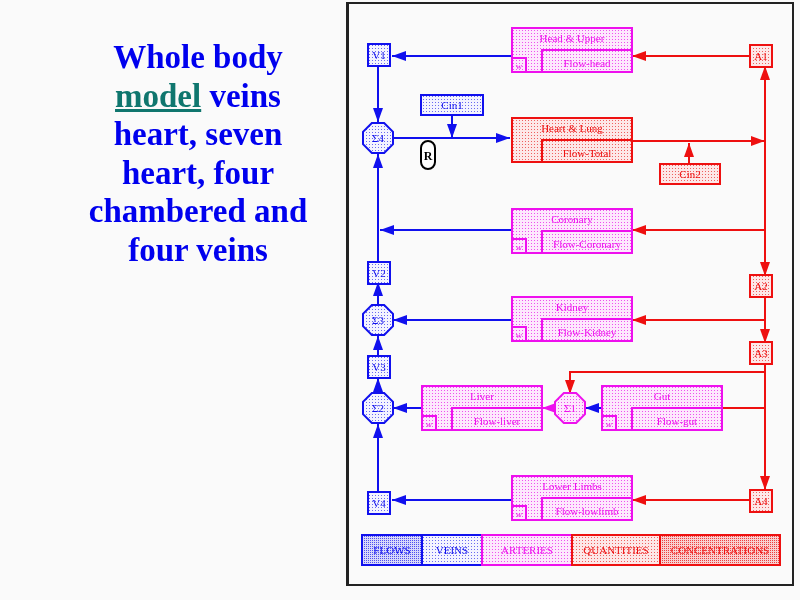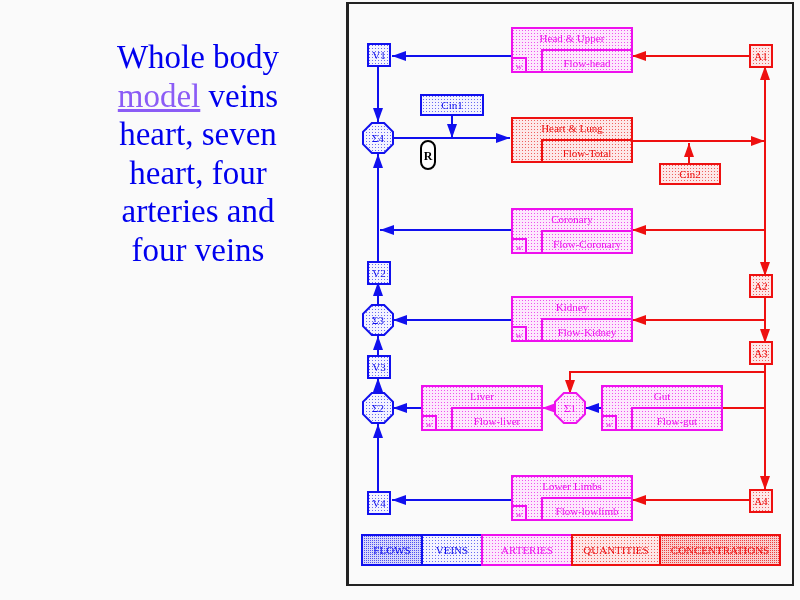--- a/index.html
+++ b/index.html
@@ -1,34 +1,34 @@
 <!DOCTYPE html>
 <html><head>
 <meta charset="utf-8">
 <style>
   html, body { margin:0; padding:0; }
   body { width:800px; height:600px; background:#fafafa; position:relative; overflow:hidden; font-family:"Liberation Serif", serif; }
   #title {
     position:absolute; left:62px; top:38px; width:272px; text-align:center;
-    font-family:"Liberation Serif", serif; font-size:33px; line-height:38.5px; color:#0000ee;
+    font-family:"Liberation Serif", serif; font-size:33px; line-height:38.5px; color:#0000ee;font-weight:bold;
   }
-  #title a { color:#8b5cf6; text-decoration:underline; }
+  #title a { color:#0f766e; text-decoration:underline; }
   #frame { position:absolute; left:346px; top:2px; width:448px; height:584px; border:2px solid #222; border-left-width:3px; box-sizing:border-box; background:#fafafa; }
   svg { position:absolute; left:0; top:0; }
   svg text { font-family:"Liberation Serif", serif; }
 </style>
 </head>
 <body>
 
 <div id="title">
   <div>Whole body</div>
   <div><a href="#">model</a><span> veins</span></div>
   <div>heart, seven</div>
   <div>heart, four</div>
-  <div>arteries and</div>
+  <div>chambered and</div>
   <div>four veins</div>
 </div>
 
 <div id="frame"></div>
 
 <svg id="diag" width="800" height="600">
   <defs>
     <pattern id="dotB" width="3" height="3" patternUnits="userSpaceOnUse">
         <rect width="3" height="3" fill="#f4f4ff"></rect>
         <rect width="1" height="1" fill="#6a6af0"></rect>

